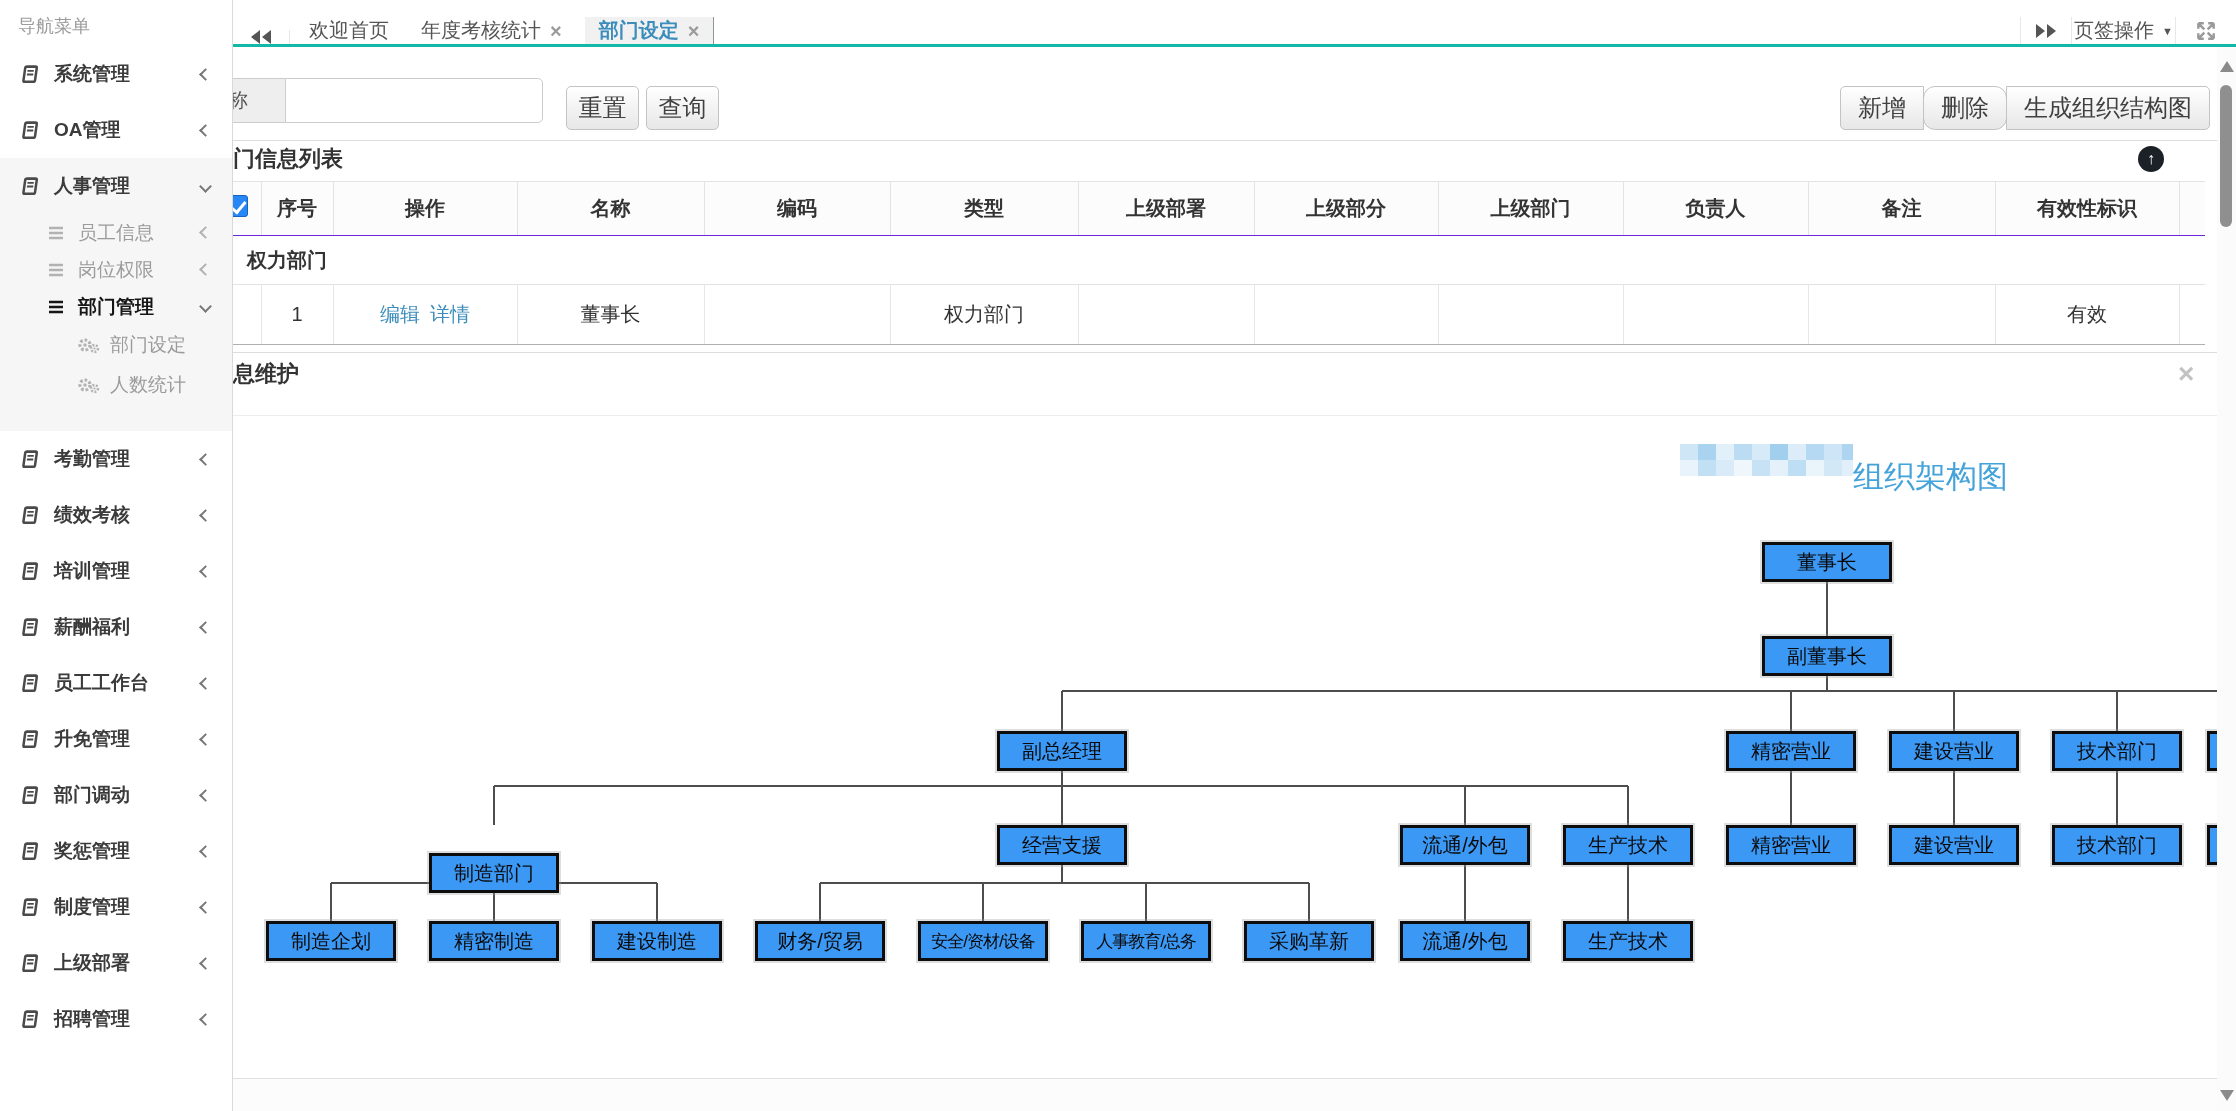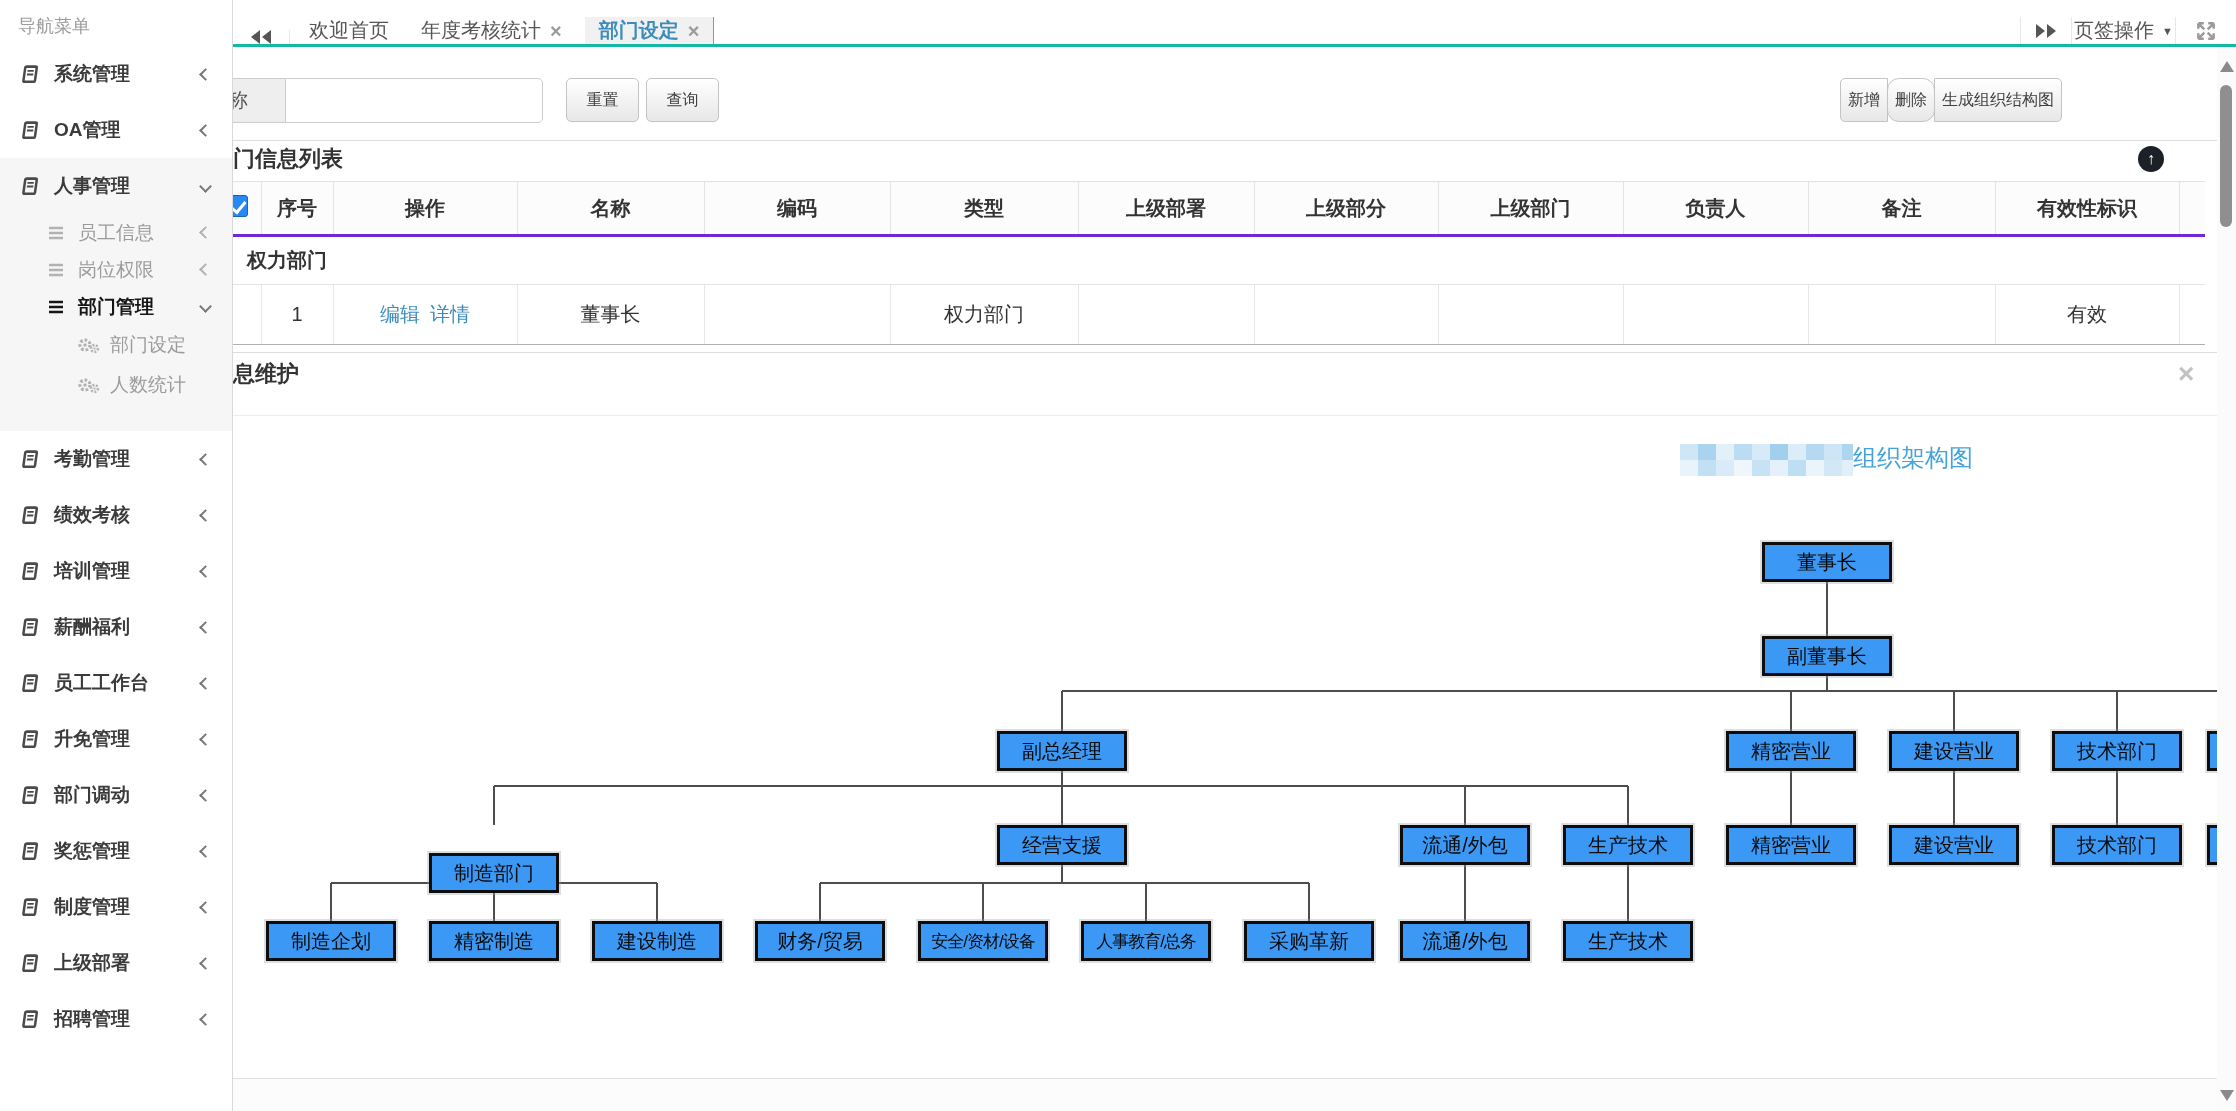--- a/index.html
+++ b/index.html
@@ -48,54 +48,54 @@
   .s-item.strong { color:#161616; font-weight:700; }
   .s-item.ingroup, .s-spacer { background:#f6f6f6; }
   .s-spacer { height:26px; }
   .s-item .ic { display:flex; align-items:center; }
 
   
   .addon { left:170px; top:78px; width:116px; height:45px; background:#eee; border:1px solid #ccc;
            border-radius:5px 0 0 5px; display:flex; align-items:center; justify-content:center; font-size:20px; color:#555; }
   .search-input { left:285px; top:78px; width:258px; height:45px; border:1px solid #ccc; border-radius:0 5px 5px 0;
                   font-size:20px; padding:0 12px; font-family:inherit; outline:none; }
-  .btn { display:inline-flex; align-items:center; justify-content:center; height:44px; padding:0 7px;
-         font-size:16px; color:#404040; background:linear-gradient(#ffffff,#e7e7e7); border:1px solid #c3c3c3;
-         border-radius:5px; cursor:pointer; white-space:nowrap; }
+  .btn { display:inline-flex; align-items:center; justify-content:center; height:44px; padding:0 17px;
+         font-size:24px; color:#404040; background:linear-gradient(#ffffff,#e7e7e7); border:1px solid #c3c3c3;
+         border-radius:5px; cursor:pointer; white-space:nowrap;margin-top:8px; }
   .btn-reset { left:566px; top:78px; width:73px; }
   .btn-query { left:646px; top:78px; width:73px; }
   .btn-group { left:1840px; top:78px; display:flex; }
   .btn-group .btn { border-radius:12px; margin-left:-1px; }
   .btn-group .btn:first-child { border-radius:5px 0 0 5px; margin-left:0; }
   .btn-group .btn:last-child { border-radius:0 5px 5px 0; }
 
   
   .hr { height:0; border-top:1px solid #ddd; }
   .panel-title { font-size:22px; font-weight:bold; color:#333; white-space:nowrap; }
   .collapse-btn { left:2138px; top:146px; width:26px; height:26px; border-radius:50%; background:#1b2127;
                   color:#fff; display:flex; align-items:center; justify-content:center; font-size:16px; font-weight:bold; cursor:pointer; }
   .dept-table { left:225px; top:181px; width:1980px; border-collapse:collapse; table-layout:fixed; font-size:20px; color:#333; }
   .dept-table th { height:54px; font-weight:bold; text-align:center; border-top:1px solid #e3e3e3;
-                   border-bottom:3px solid #6d28d9; border-right:1px solid #e3e3e3; background:#fcfcfc; }
+                   border-bottom:1px solid #6d28d9; border-right:1px solid #e3e3e3; background:#fcfcfc; }
   .dept-table th.nob, .dept-table td.nob { border-right:none; }
   .dept-table td { height:60px; text-align:center; border-right:1px solid #e7e7e7; }
   .dept-table tr.grp td { height:49px; text-align:left; font-weight:bold; border-right:none; border-bottom:1px solid #e3e3e3; padding-left:22px; }
   .dept-table tr.data td { border-bottom:1px solid #b0b0b0; }
   .cb { width:22px; height:22px; border:1px solid #9a9a9a; border-radius:3px; background:#fff; display:inline-block; position:relative; }
   .cb.checked { background:#2787f5; border-color:#1565c0; }
   .cb.checked::after { content:""; position:absolute; left:6px; top:2px; width:7px; height:12px;
                        border-right:3px solid #fff; border-bottom:3px solid #fff; transform:rotate(40deg); }
   .cb-head { margin-left:-12px; }
   .cb-row { margin-left:-46px; }
   a.op { color:#3c8dbc; text-decoration:none; margin:0 5px; cursor:pointer; }
 
   
   .maint-close { left:2178px; top:358px; font-size:28px; font-weight:bold; color:#c2c2c2; cursor:pointer; }
   .hr-light { border-top:1px solid #ededed; }
-  .org-title { position:absolute; left:1853px; top:442px; font-size:24px; color:#44a3da; white-space:nowrap; }
+  .org-title { position:absolute; left:1853px; top:456px; font-size:31px; color:#44a3da; white-space:nowrap; }
   .mosaic { position:absolute; left:1680px; top:444px; }
   .org-node { position:absolute; width:130px; height:40px; background:#3b98f5; border:3px solid #0d0d0d;
               display:flex; align-items:center; justify-content:center; font-size:20px; color:#0a0a0a;
               white-space:nowrap; box-shadow:0 0 0 2px rgba(160,160,160,.35); }
   .org-node.long { font-size:17px; letter-spacing:-1px; }
   .edges { position:absolute; left:0; top:0; }
 
   
   .sb-up { position:absolute; left:3px; top:14px; width:0; height:0;
            border-left:7px solid transparent; border-right:7px solid transparent; border-bottom:11px solid #8a8a8a; }

